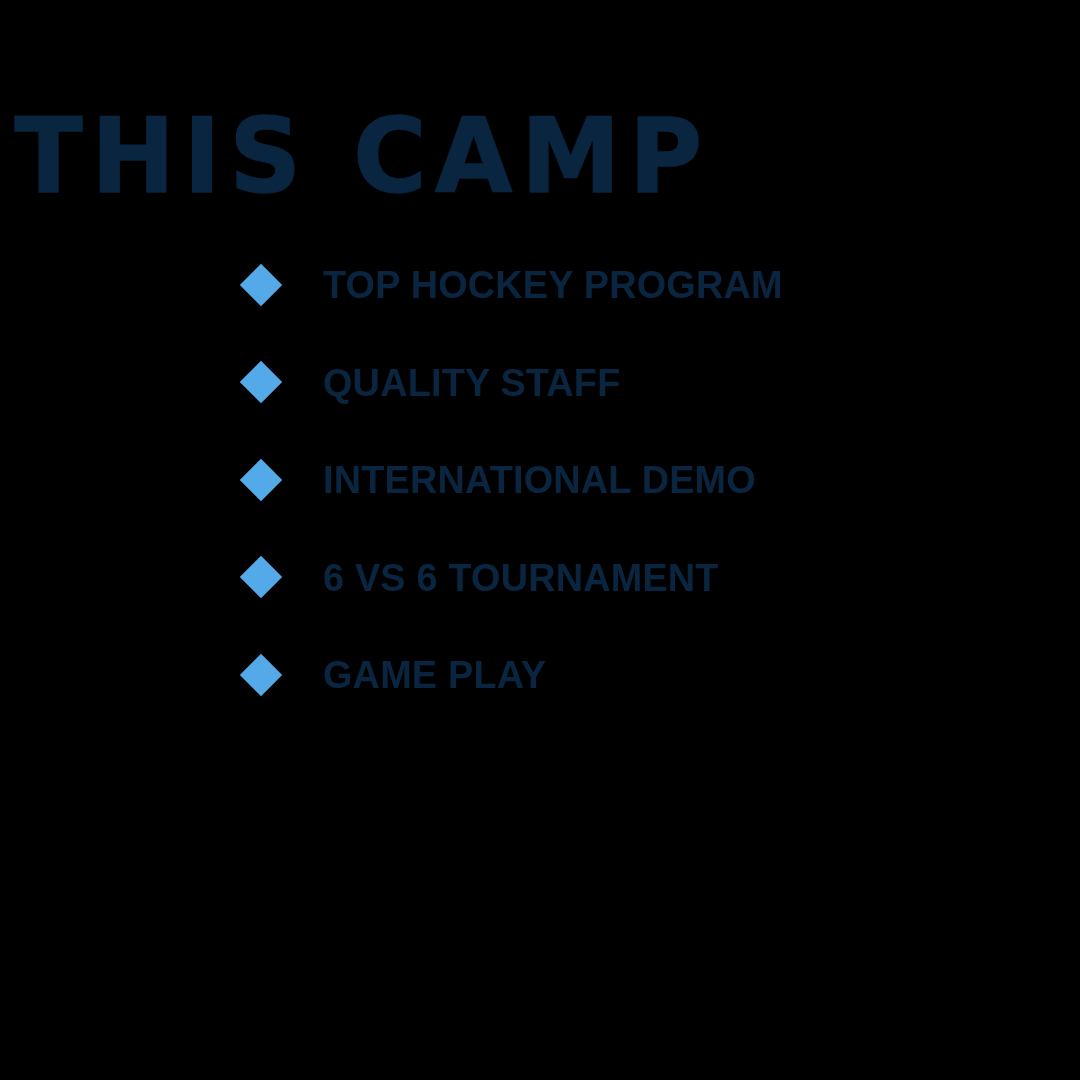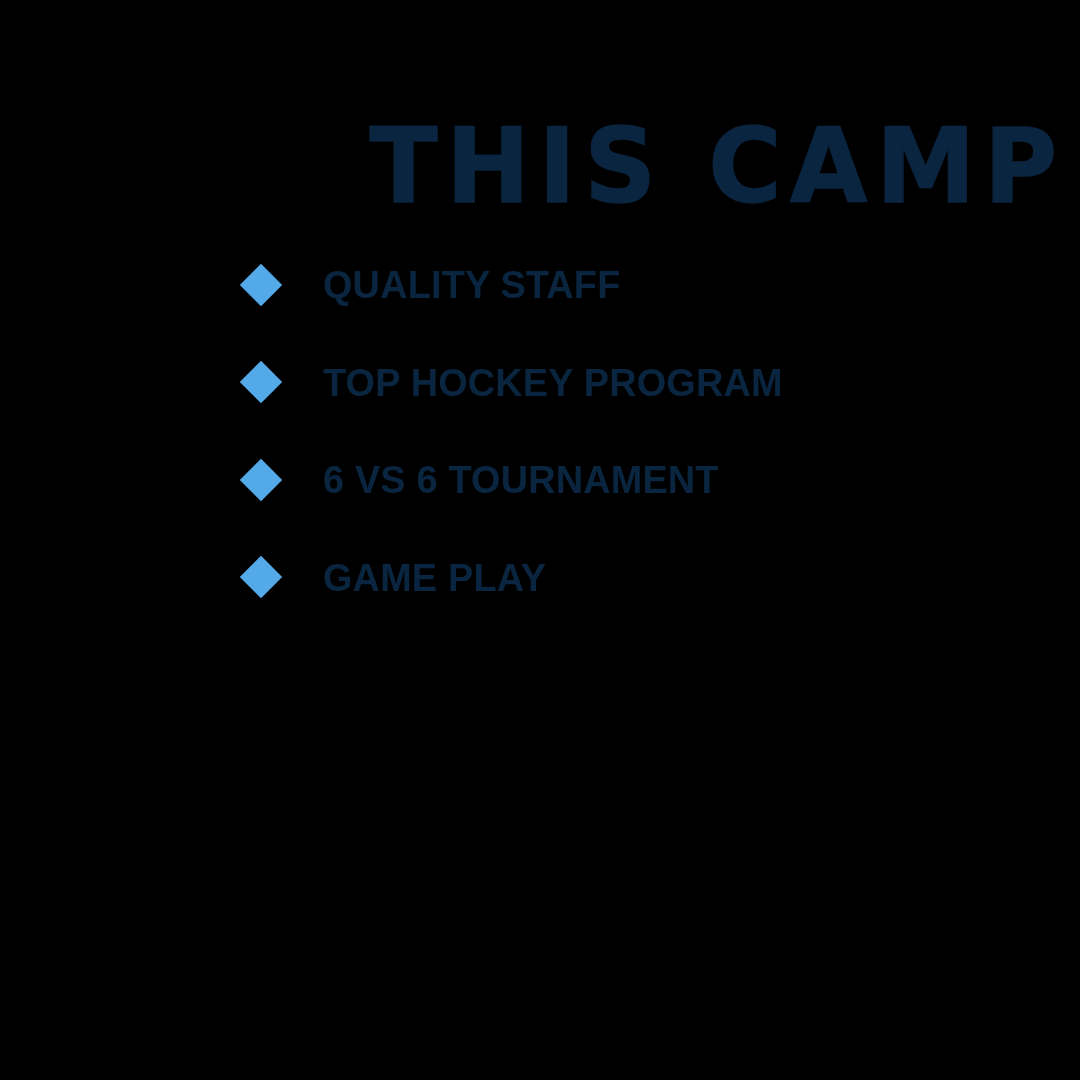--- a/index.html
+++ b/index.html
@@ -19,23 +19,23 @@
     position: relative;
     width: 1080px;
     height: 1080px;
     box-sizing: border-box;
   }
 
   
   .title-wrap {
     position: absolute;
     left: 0;
-    top: 42px;
+    top: 32px;
     width: 1080px;
-    text-align: right;
+    text-align: left;
     line-height: 1;
   }
 
   .title {
     display: inline-block;
     font-family: "DejaVu Sans", sans-serif;
     font-weight: 700;
     font-size: 104px;
     letter-spacing: 9px;
     color: #0a2540;
@@ -96,28 +96,32 @@
 <div class="poster">
 
   <div class="title-wrap">
     <h1 class="title">THIS CAMP</h1>
   </div>
 
   <ul class="feature-list">
 
     <li class="feature-item">
       <span class="bullet-diamond"></span>
+      <span class="feature-label">TOP HOCKEY PROGRAM</span>
+    </li>
+
+    <li class="feature-item">
+      <span class="bullet-diamond"></span>
       <span class="feature-label">QUALITY STAFF</span>
     </li>
 
     <li class="feature-item">
       <span class="bullet-diamond"></span>
-      <span class="feature-label">TOP HOCKEY PROGRAM</span>
+      <span class="feature-label">INTERNATIONAL DEMO</span>
     </li>
-
 
     <li class="feature-item">
       <span class="bullet-diamond"></span>
       <span class="feature-label">6 VS 6 TOURNAMENT</span>
     </li>
 
 
 
 
     <li class="feature-item">

